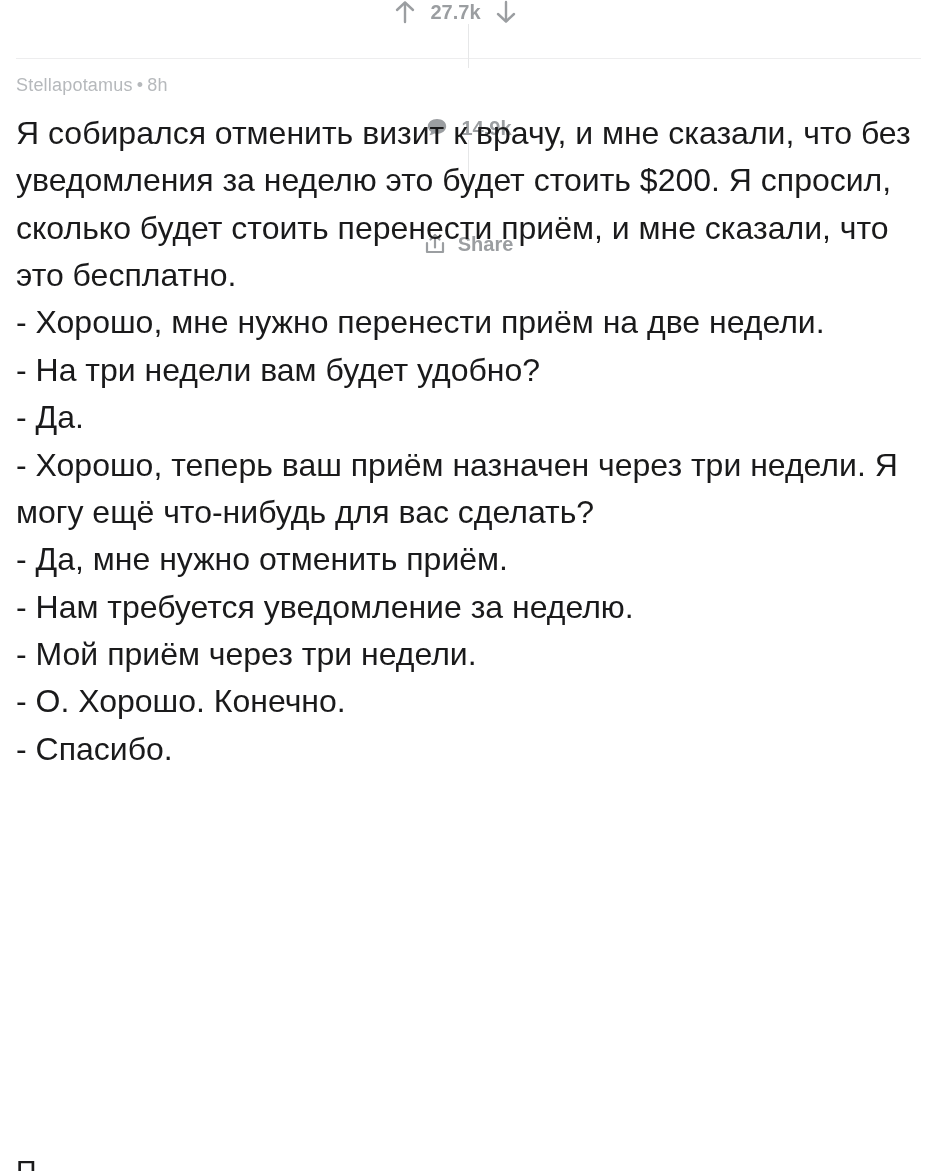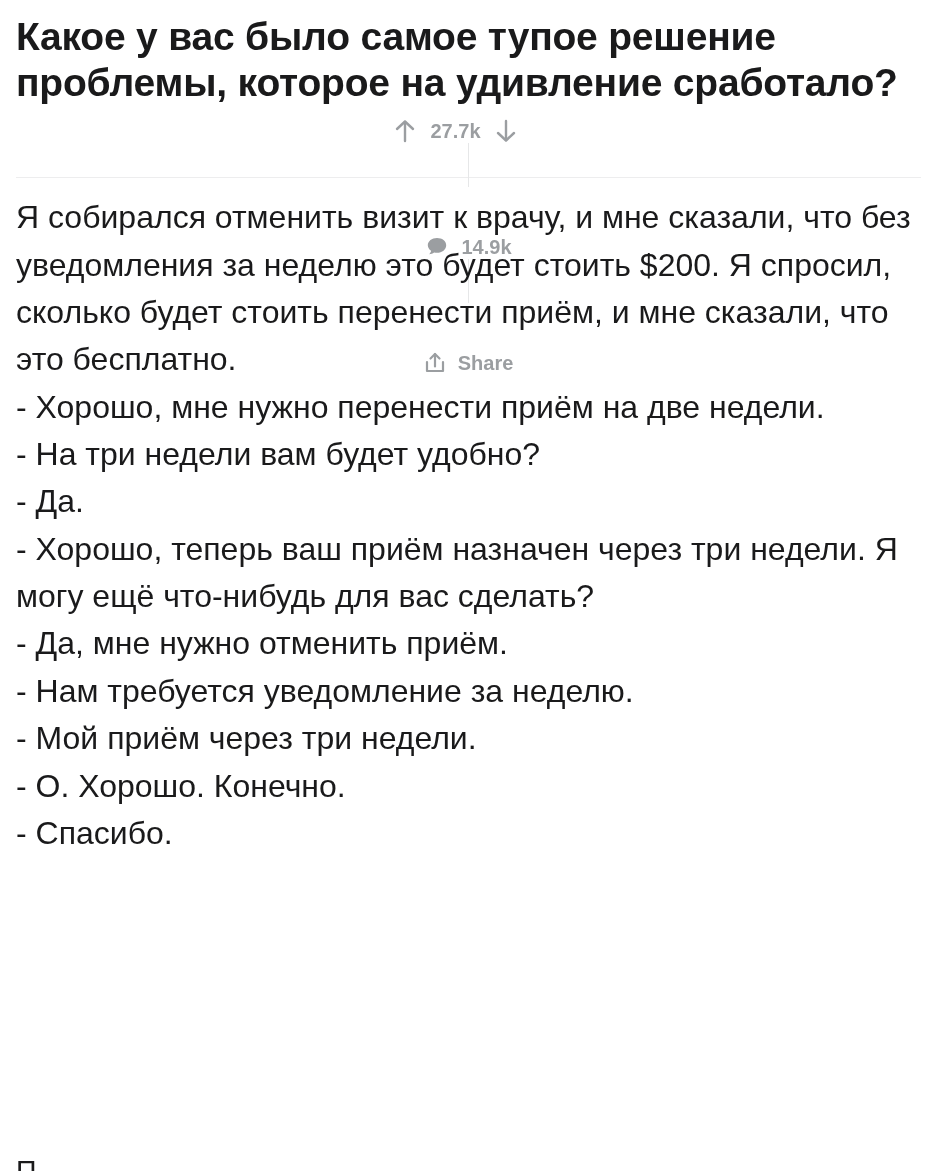--- a/index.html
+++ b/index.html
@@ -99,21 +99,20 @@
     color: #1a1a1b;
     font-size: 28.5px;
     line-height: 1.48;
   }
 </style>
 </head>
 <body>
 
 <div class="screen">
 
-  <h1 class="post-title">Какое у вас было самое тупое решение проблемы, которое на удивление сработало?</h1>
 
   <div class="action-bar">
 
     <div class="vote-group">
       <span class="icon">
         <svg width="22" height="24" viewBox="0 0 22 24" fill="none" stroke="#9b9ea1" stroke-width="2.4" stroke-linecap="round" stroke-linejoin="round">
           <path d="M11 22 V3"></path>
           <path d="M3 10 L11 2.5 L19 10"></path>
         </svg>
       </span>
@@ -146,20 +145,23 @@
           <path d="M11 15.5 V3"></path>
           <path d="M6.5 7.5 L11 3 L15.5 7.5"></path>
         </svg>
       </span>
       <span class="label">Share</span>
     </div>
 
   </div>
 
   <div class="comment-block">
+    <div class="comment-meta">
+      <span>Stellapotamus</span><span class="dot">•</span><span>8h</span>
+    </div>
     <div class="comment-body">Я собирался отменить визит к врачу, и мне сказали, что без уведомления за неделю это будет стоить $200. Я спросил, сколько будет стоить перенести приём, и мне сказали, что это бесплатно.
 - Хорошо, мне нужно перенести приём на две недели.
 - На три недели вам будет удобно?
 - Да.
 - Хорошо, теперь ваш приём назначен через три недели. Я могу ещё что-нибудь для вас сделать?
 - Да, мне нужно отменить приём.
 - Нам требуется уведомление за неделю.
 - Мой приём через три недели.
 - О. Хорошо. Конечно.
 - Спасибо.</div>

